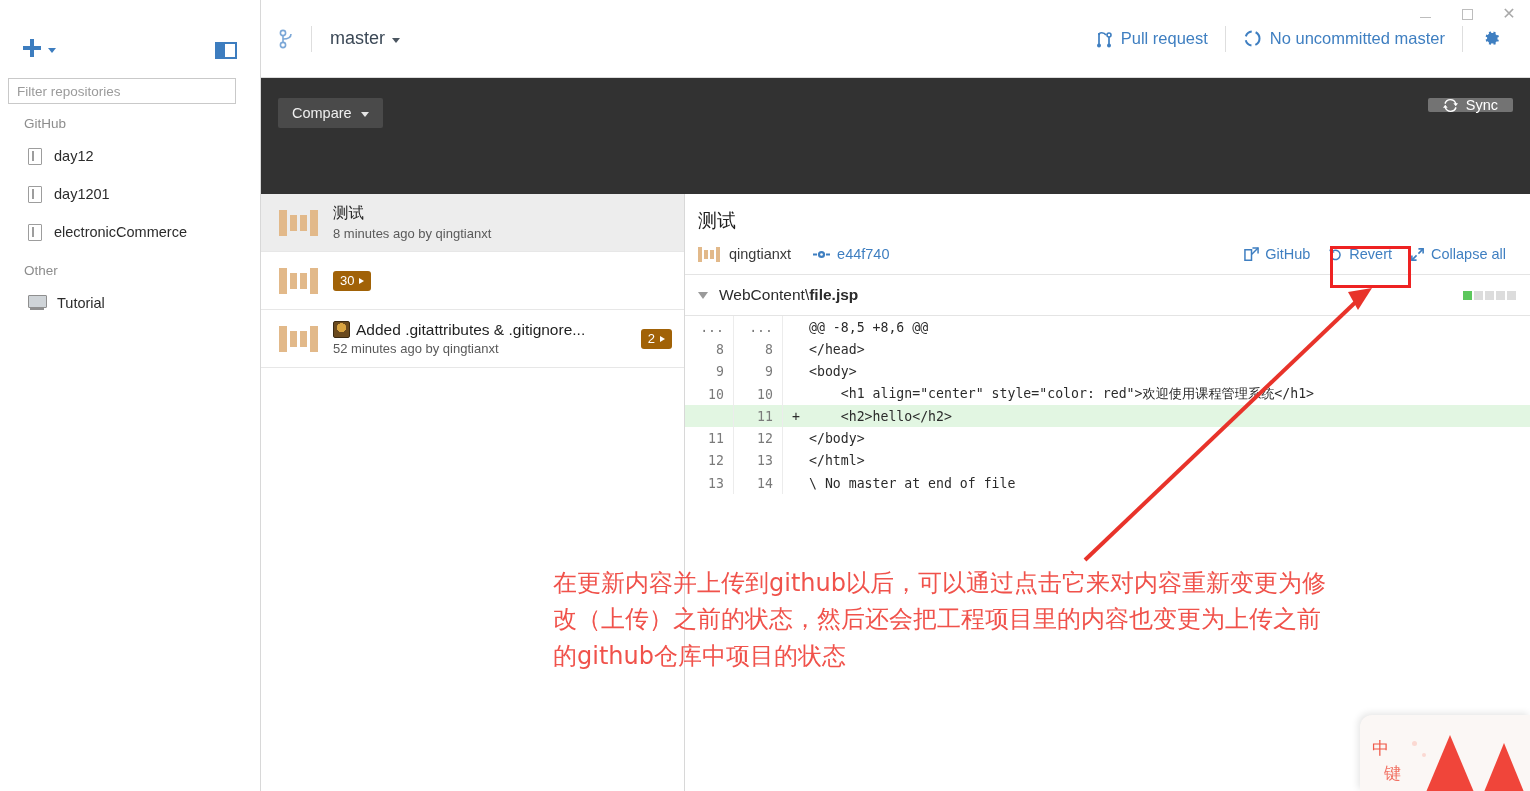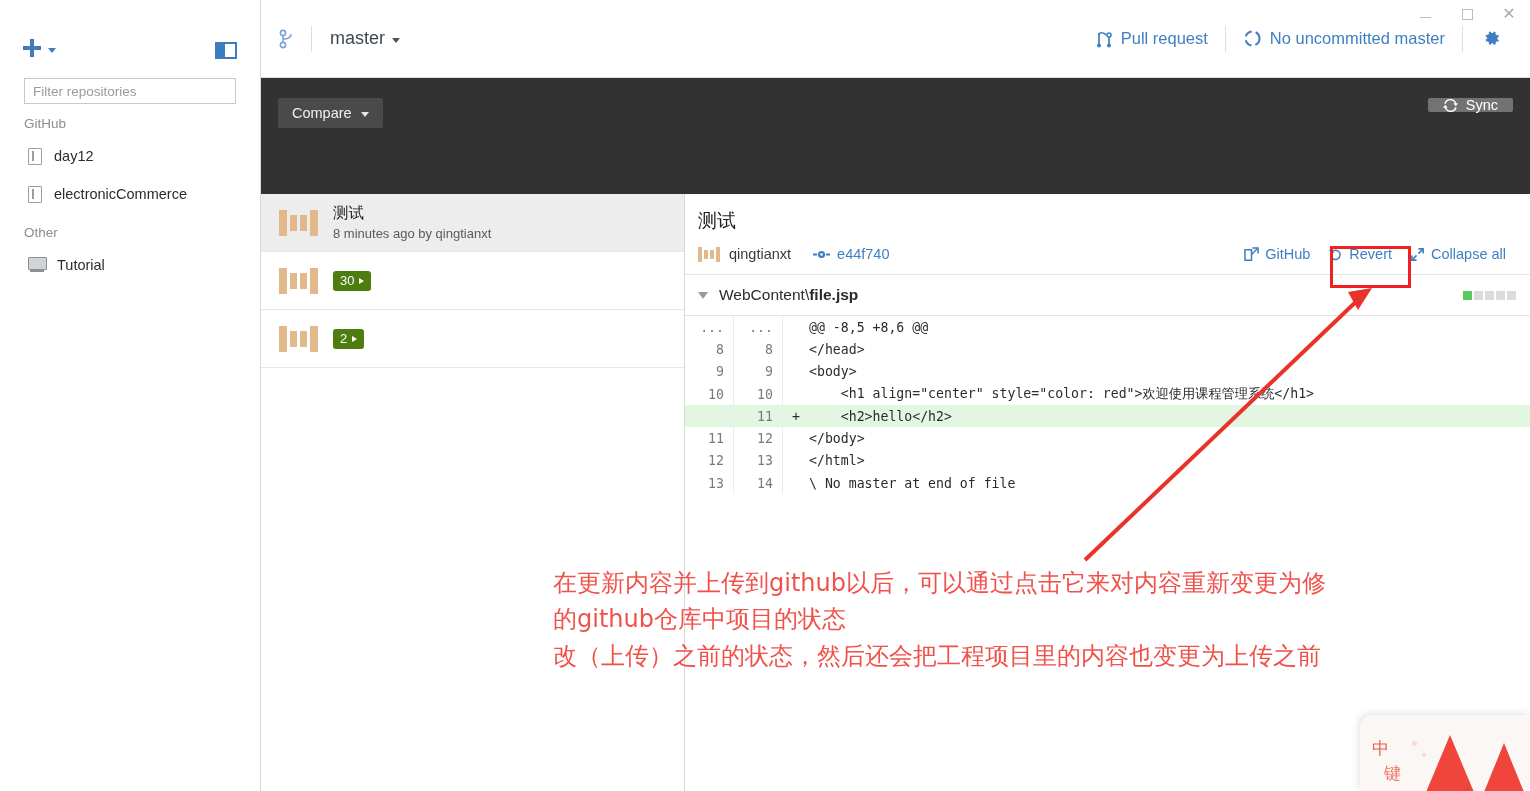--- a/index.html
+++ b/index.html
@@ -28,21 +28,21 @@
   .plus-glyph { position:relative; width:20px; height:20px; }
   .plus-glyph:before, .plus-glyph:after { content:""; position:absolute; background:#3d7dbf; }
   .plus-glyph:before { left:8px; top:1px; width:4px; height:18px; }
   .plus-glyph:after  { top:8px; left:1px; height:4px; width:18px; }
   .caret-sm { width:0;height:0;border-left:4px solid transparent;border-right:4px solid transparent;
     border-top:5px solid #3d7dbf; margin-top:4px;}
   .panelbtn { position:absolute; right:23px; top:42px; width:22px; height:17px;
     border:2px solid #3d7dbf; display:flex; }
   .panelbtn i { display:block; width:8px; background:#3d7dbf; }
 
-  .filterbox { margin:0 24px 0 24px; height:26px; border:1px solid #c9c9c9; background:#fff;
+  .filterbox { margin:0 24px 0 8px; height:26px; border:1px solid #c9c9c9; background:#fff;
     display:flex; align-items:center; padding:0 8px; }
   .filterbox input { border:0; outline:0; width:100%; font-size:13.5px; color:#333;
     font-family:"Liberation Sans",sans-serif; background:transparent; }
   .filterbox input::placeholder { color:#9b9b9b; }
 
   .sb-group { font-size:13.5px; color:#8d8d8d; padding:12px 0 6px 24px; }
   .sb-item { height:38px; display:flex; align-items:center; padding-left:28px; gap:12px;
     font-size:14.5px; color:#2b2b2b; }
   .sb-item.active { background:#ececec; }
   .repo-ico { width:14px; height:17px; position:relative; flex:none; }
@@ -93,21 +93,21 @@
   .commit.sel { background:#ededed; }
   .avatar { width:46px; height:40px; flex:none; display:flex; align-items:center; justify-content:center; gap:3px; }
   .av-bar { background:#e2b98a; }
   .cm-body { flex:1; min-width:0; }
   .cm-title { font-size:15.5px; color:#1f1f1f; white-space:nowrap; overflow:hidden; text-overflow:ellipsis;
     display:flex; align-items:center; gap:6px; }
   .cm-sub { font-size:13px; color:#5a5a5a; margin-top:3px; }
   .mini-av { width:17px; height:17px; border-radius:2px; flex:none;
     background:radial-gradient(circle at 50% 38%, #d9a441 0 38%, #6b4a1e 39% 100%);
     border:1px solid #3b2a12; }
-  .badge { flex:none; background:#4d7c0f; color:#fff; font-size:13px; border-radius:3px;
+  .badge { flex:none; background:#a16207; color:#fff; font-size:13px; border-radius:3px;
     height:20px; display:flex; align-items:center; gap:5px; padding:0 7px; }
   .badge .bcar { width:0;height:0;border-top:3.5px solid transparent;border-bottom:3.5px solid transparent;
     border-left:5px solid #fff; }
 
   
   .detail { position:absolute; left:685px; top:194px; width:845px; height:597px; background:#fff; }
   .dt-head { padding:14px 18px 10px 13px; border-bottom:1px solid #e4e4e4; }
   .dt-title { font-size:19px; color:#1d1d1d; }
   .dt-meta { display:flex; align-items:center; margin-top:10px; }
   .dt-av { width:22px; height:20px; display:flex; align-items:center; justify-content:center; gap:2px; margin-right:9px;}
@@ -190,20 +190,24 @@
     </div>
 
     <div class="sb-group">GitHub</div>
 
     <div class="sb-item">
       <span class="repo-ico book"></span>
       <span>day12</span>
     </div>
     <div class="sb-item">
       <span class="repo-ico book"></span>
+      <span>day1201</span>
+    </div>
+    <div class="sb-item">
+      <span class="repo-ico book"></span>
       <span>electronicCommerce</span>
     </div>
 
     <div class="sb-group">Other</div>
 
     <div class="sb-item">
       <span class="tut-ico"></span>
       <span>Tutorial</span>
     </div>
   </div>
@@ -306,20 +310,27 @@
       </span>
     </div>
 
     <div class="commit">
       <span class="avatar">
         <i class="av-bar" style="width:8px;height:26px;"></i>
         <i class="av-bar" style="width:7px;height:16px;"></i>
         <i class="av-bar" style="width:7px;height:16px;"></i>
         <i class="av-bar" style="width:8px;height:26px;"></i>
       </span>
+      <span class="cm-body">
+        <span class="cm-title">
+          <i class="mini-av"></i>
+          <span>Added .gitattributes &amp; .gitignore...</span>
+        </span>
+        <span class="cm-sub">52 minutes ago by qingtianxt</span>
+      </span>
       <span class="badge">
         <span>2</span>
         <i class="bcar"></i>
       </span>
     </div>
   </div>
 
   <div class="detail">
 
     <div class="dt-head">
@@ -442,22 +453,22 @@
 
   <div class="hl-box" style="left:1330px; top:246px; width:81px; height:42px;"></div>
 
   <svg class="annot-svg">
     <line x1="1085" y1="560" x2="1362" y2="296" stroke="#e8332a" stroke-width="4"></line>
     <polygon points="1372,288 1348,292 1358,310" fill="#e8332a"></polygon>
   </svg>
 
   <div class="annot-text">
     <div>在更新内容并上传到github以后，可以通过点击它来对内容重新变更为修</div>
+    <div>改（上传）之前的状态，然后还会把工程项目里的内容也变更为上传之前</div>
     <div>的github仓库中项目的状态</div>
-    <div>改（上传）之前的状态，然后还会把工程项目里的内容也变更为上传之前</div>
   </div>
 
   <div class="float-w">
     <i class="mel m1"></i>
     <i class="mel m2"></i>
     <i class="fw-dot" style="width:5px;height:5px;left:52px;top:26px;"></i>
     <i class="fw-dot" style="width:4px;height:4px;left:62px;top:38px;"></i>
     <div class="fw-cjk">
       <span>中</span>
       <span>键</span>

